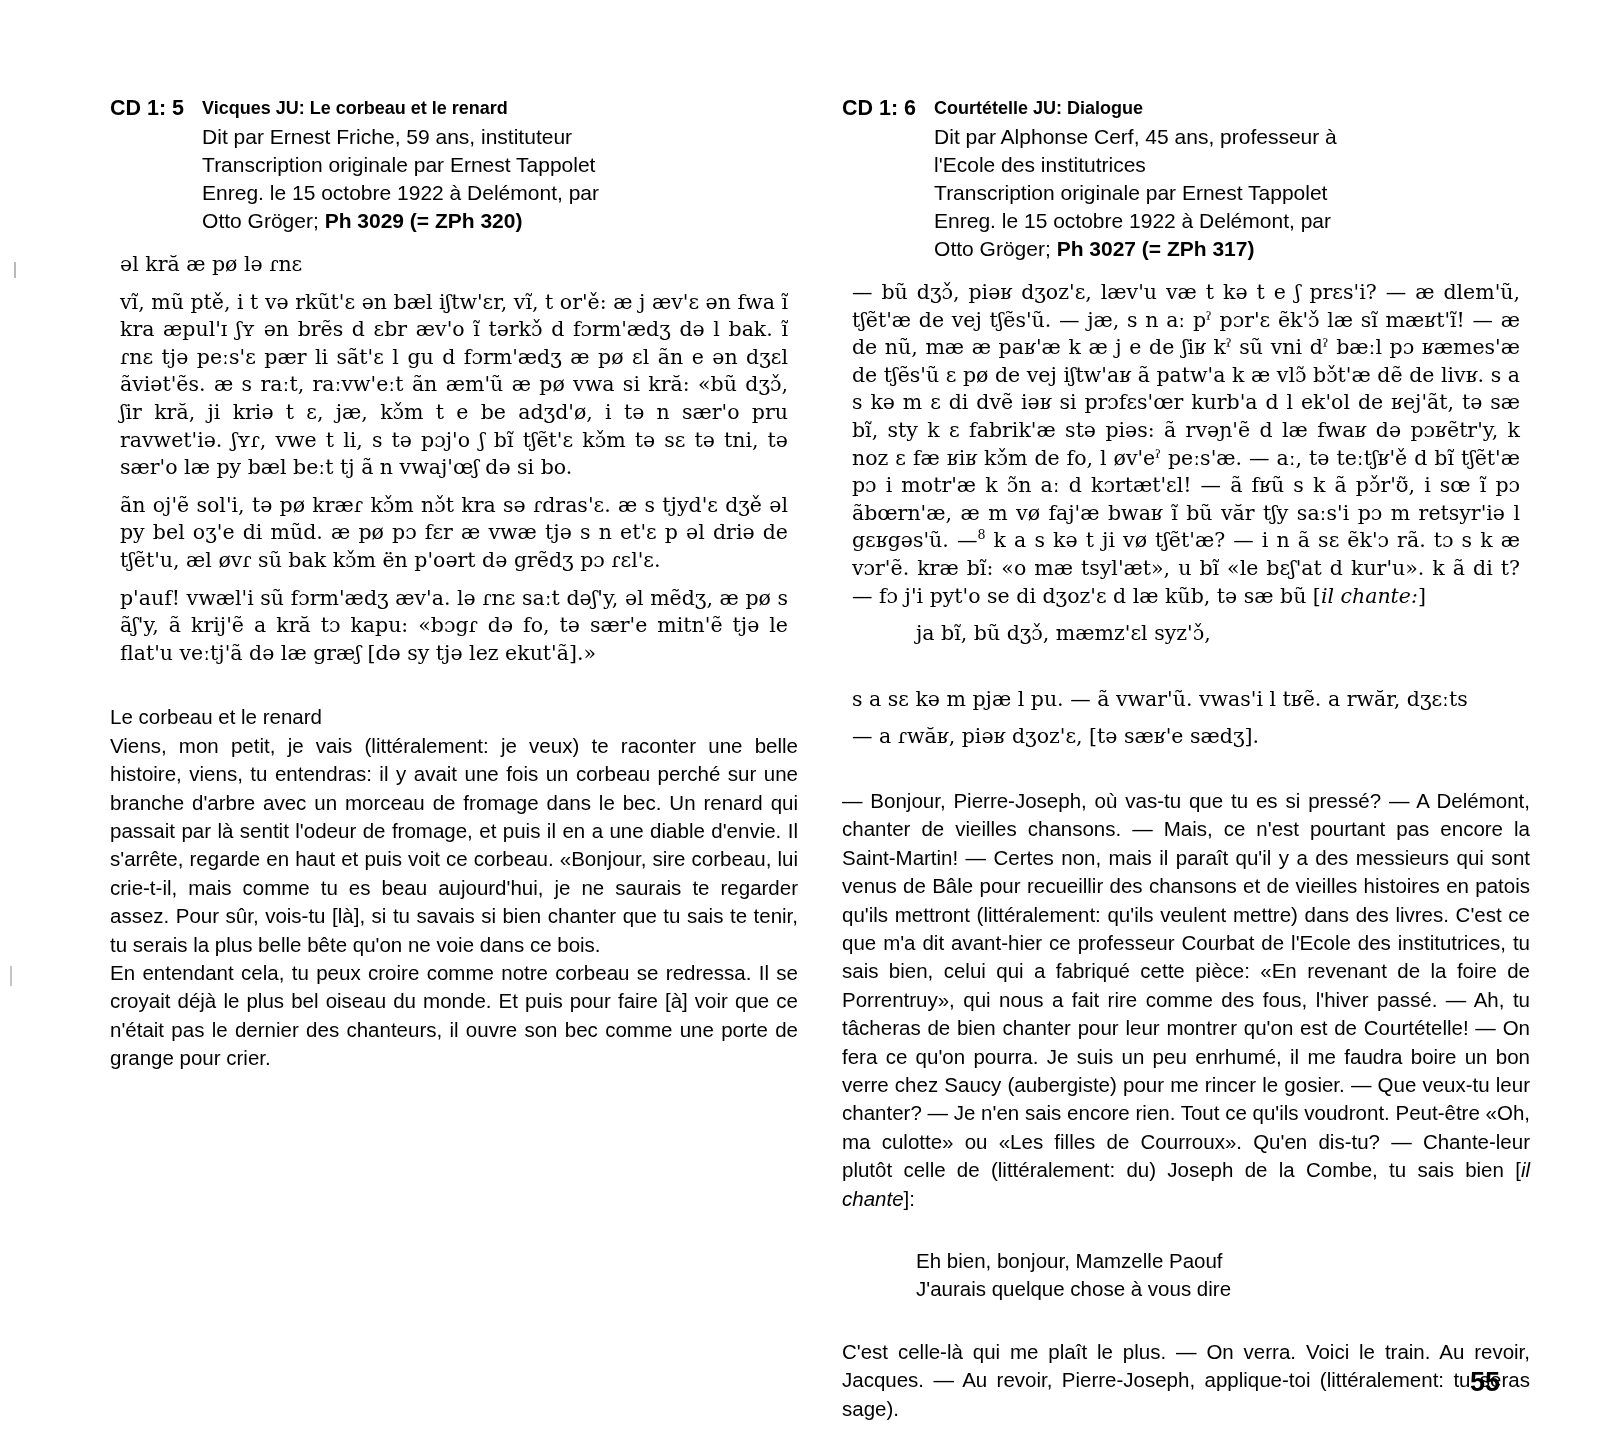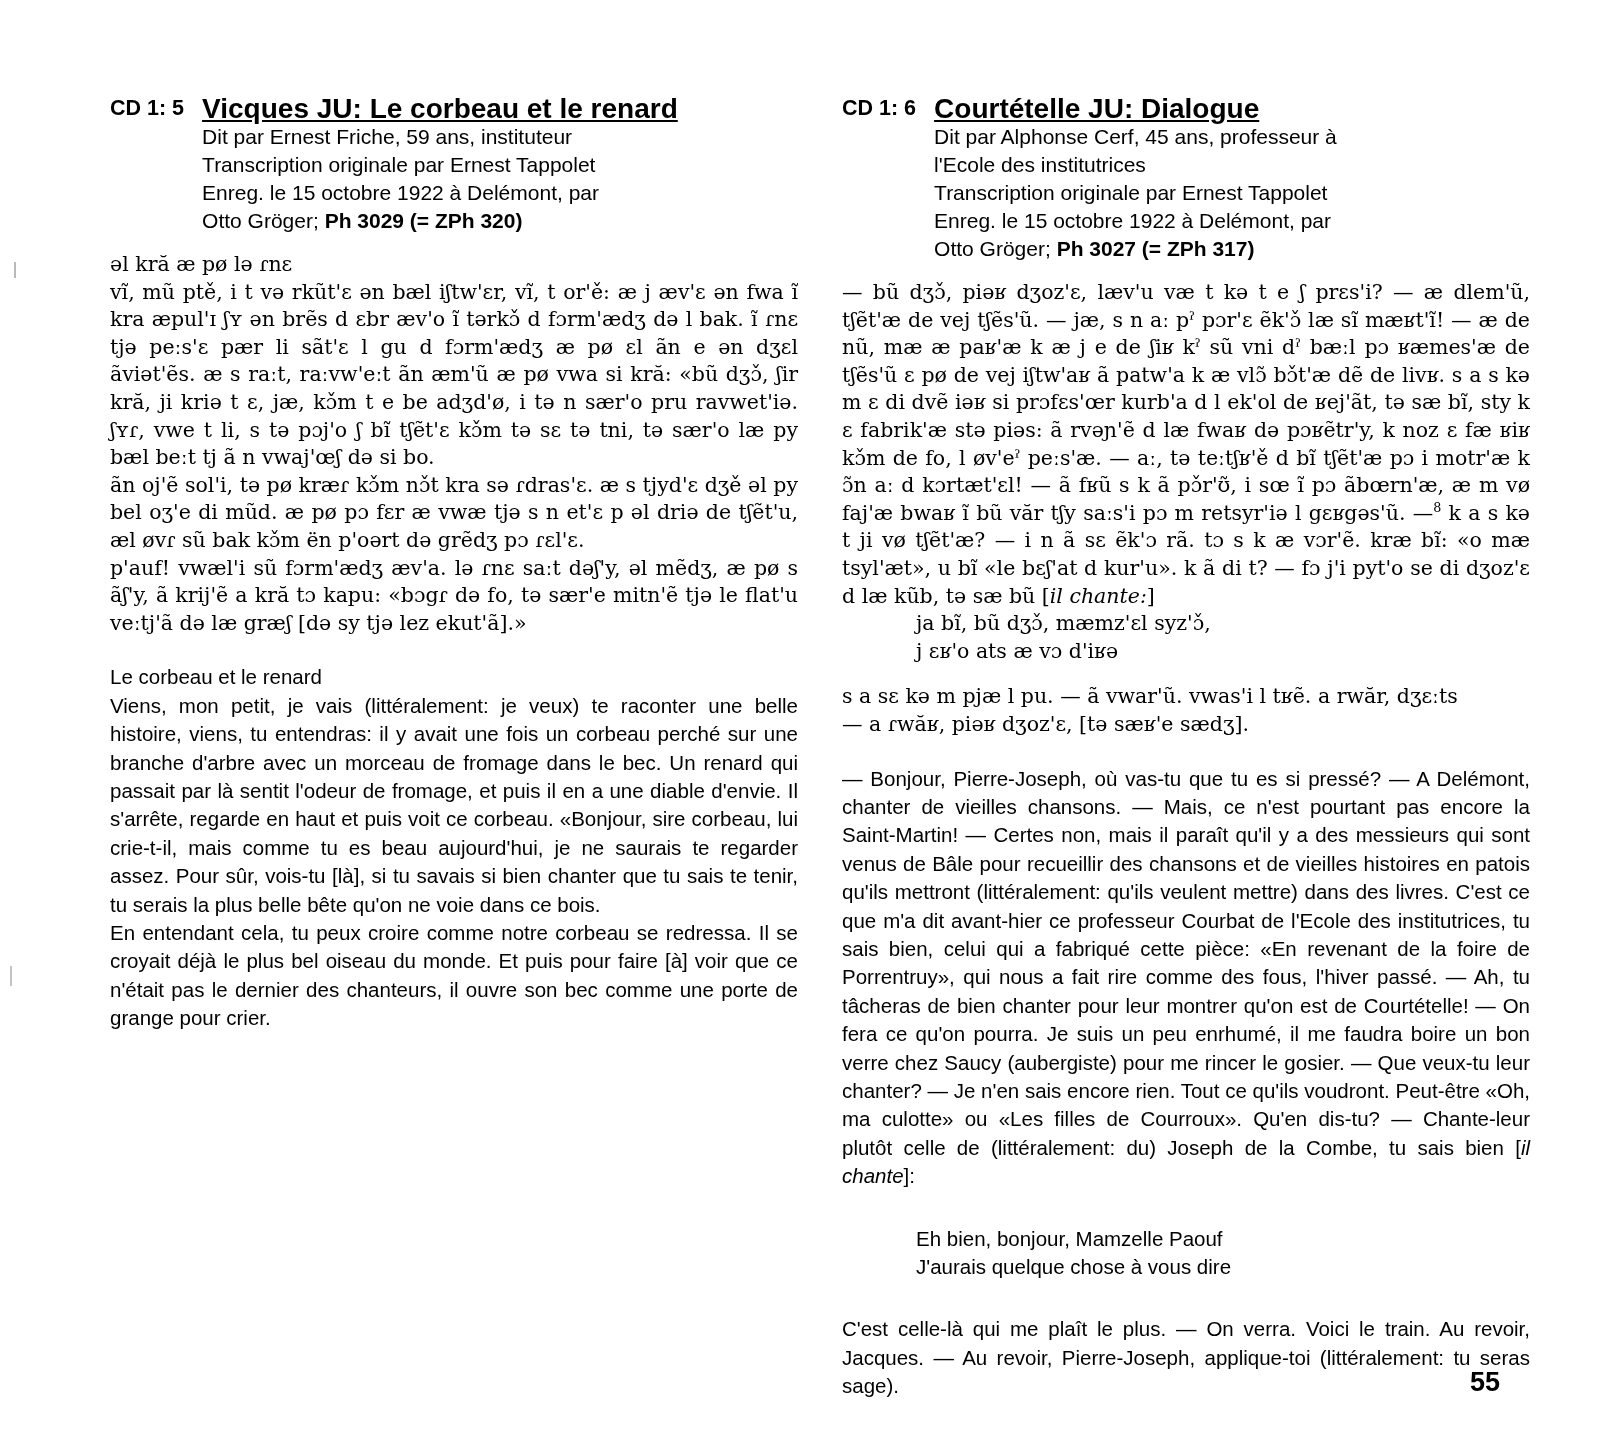--- a/index.html
+++ b/index.html
@@ -45,23 +45,22 @@
     line-height: 29px;
     white-space: nowrap;
     flex: 0 0 auto;
     padding-right: 18px;
   }
   .head-body {
     flex: 1 1 auto;
   }
   .head-title {
     font-weight: bold;
-    font-size: 28px;
+    font-size: 18px;
     line-height: 29px;
-    text-decoration: underline;
   }
   .head-line {
     font-size: 21px;
     line-height: 28px;
   }
   .head-line.just {
     text-align: justify;
     text-align-last: left;
   }
   .head-line b {
@@ -70,21 +69,21 @@
   }
 
   
   .ipa {
     font-family: "DejaVu Serif", "Liberation Serif", serif;
     font-size: 20.5px;
     line-height: 27.6px;
     margin-top: 16px;
   }
   .ipa p {
-    margin: 0;
+    margin: 10px;
     text-align: justify;
     text-align-last: left;
     white-space: pre-wrap;
   }
   .ipa p.nojust {
     text-align: left;
   }
   .ipa .verse {
     margin-left: 74px;
     text-align: left;
@@ -194,21 +193,20 @@
           <div class="head-line">l'Ecole des institutrices</div>
           <div class="head-line">Transcription originale par Ernest Tappolet</div>
           <div class="head-line just">Enreg. le 15 octobre 1922 à Delémont, par</div>
           <div class="head-line"><span>Otto Gröger; </span><b>Ph 3027 (= ZPh 317)</b></div>
         </div>
       </div>
 
       <div class="ipa">
         <p><span>— bũ dʒɔ̌, piəʁ dʒoz'ɛ, læv'u væ t kə t e ʃ prɛs'i? — æ dlem'ũ, tʃẽt'æ de vej tʃẽs'ũ. — jæ, s n aː pˀ pɔr'ɛ ẽk'ɔ̌ læ sĩ mæʁt'ĩ! — æ de nũ, mæ æ paʁ'æ k æ j e de ʃiʁ kˀ sũ vni dˀ bæːl pɔ ʁæmes'æ de tʃẽs'ũ ɛ pø de vej iʃtw'aʁ ã patw'a k æ vlɔ̃ bɔ̌t'æ dẽ de livʁ. s a s kə m ɛ di dvẽ iəʁ si prɔfɛs'œr kurb'a d l ek'ol de ʁej'ãt, tə sæ bĩ, sty k ɛ fabrik'æ stə piəs: ã rvəɲ'ẽ d læ fwaʁ də pɔʁẽtr'y, k noz ɛ fæ ʁiʁ kɔ̌m de fo, l øv'eˀ peːs'æ. — aː, tə teːtʃʁ'ě d bĩ tʃẽt'æ pɔ i motr'æ k ɔ̃n aː d kɔrtæt'ɛl! — ã fʁũ s k ã pɔ̌r'ʊ̃, i sœ ĩ pɔ ãbœrn'æ, æ m vø faj'æ bwaʁ ĩ bũ văr tʃy saːs'i pɔ m retsyr'iə l gɛʁgəs'ũ. —<sup>8</sup> k a s kə t ji vø tʃẽt'æ? — i n ã sɛ ẽk'ɔ rã. tɔ s k æ vɔr'ẽ. kræ bĩ: «o mæ tsyl'æt», u bĩ «le bɛʃ'at d kur'u». k ã di t? — fɔ j'i pyt'o se di dʒoz'ɛ d læ kũb, tə sæ bũ [<i>il chante:</i>]</span></p>
         <p class="verse">ja bĩ, bũ dʒɔ̌, mæmz'ɛl syz'ɔ̌,</p>
-        <p class="verse">j ɛʁ'o ats æ vɔ d'iʁə</p>
         <div class="gap-sm"></div>
         <p class="nojust">s a sɛ kə m pjæ l pu. — ã vwar'ũ. vwas'i l tʁẽ. a rwăr, dʒɛːts</p>
         <p class="nojust">— a ɾwăʁ, piəʁ dʒoz'ɛ, [tə sæʁ'e sædʒ].</p>
       </div>
 
       <div class="gap-md"></div>
 
       <div class="fr">
         <p>— Bonjour, Pierre-Joseph, où vas-tu que tu es si pressé? — A Delémont, chanter de vieilles chansons. — Mais, ce n'est pourtant pas encore la Saint-Martin! — Certes non, mais il paraît qu'il y a des messieurs qui sont venus de Bâle pour recueillir des chansons et de vieilles histoires en patois qu'ils mettront (littéralement: qu'ils veulent mettre) dans des livres. C'est ce que m'a dit avant-hier ce professeur Courbat de l'Ecole des institutrices, tu sais bien, celui qui a fabriqué cette pièce: «En revenant de la foire de Porrentruy», qui nous a fait rire comme des fous, l'hiver passé. — Ah, tu tâcheras de bien chanter pour leur montrer qu'on est de Courtételle! — On fera ce qu'on pourra. Je suis un peu enrhumé, il me faudra boire un bon verre chez Saucy (aubergiste) pour me rincer le gosier. — Que veux-tu leur chanter? — Je n'en sais encore rien. Tout ce qu'ils voudront. Peut-être «Oh, ma culotte» ou «Les filles de Courroux». Qu'en dis-tu? — Chante-leur plutôt celle de (littéralement: du) Joseph de la Combe, tu sais bien [<i>il chante</i>]:</p>
         <div class="gap-lg"></div>

